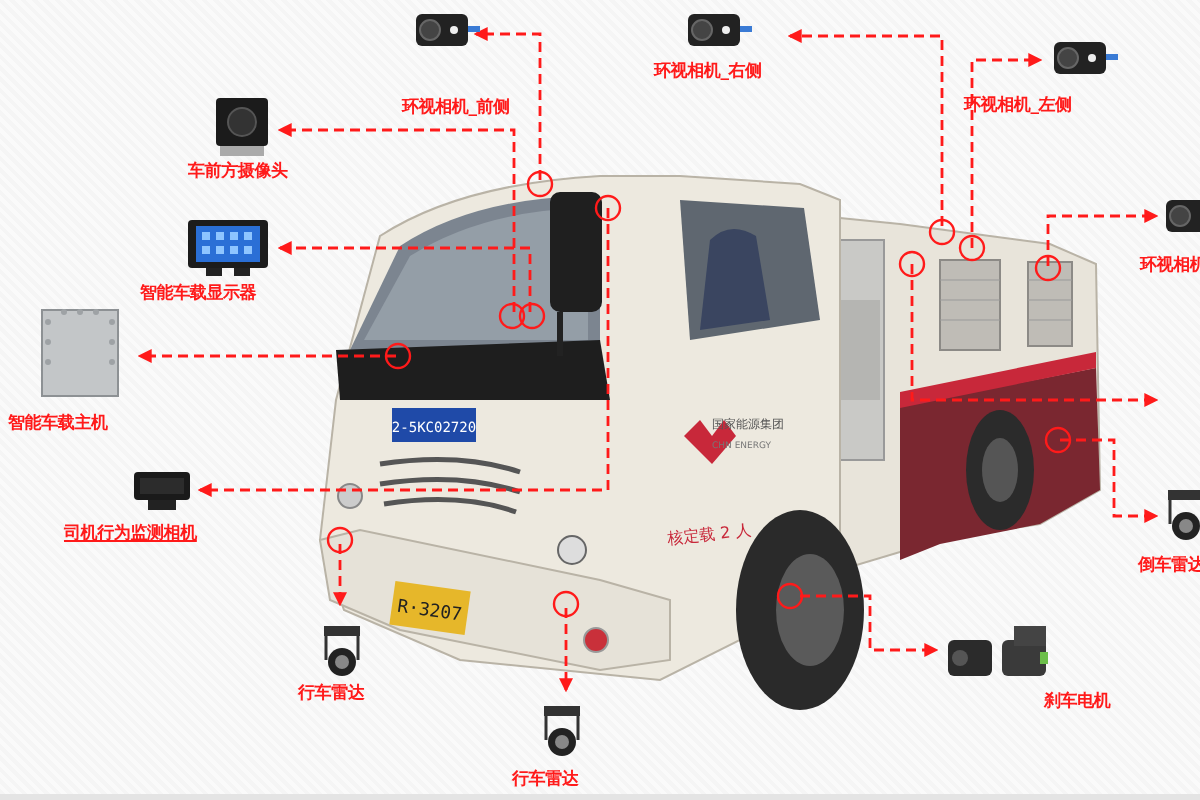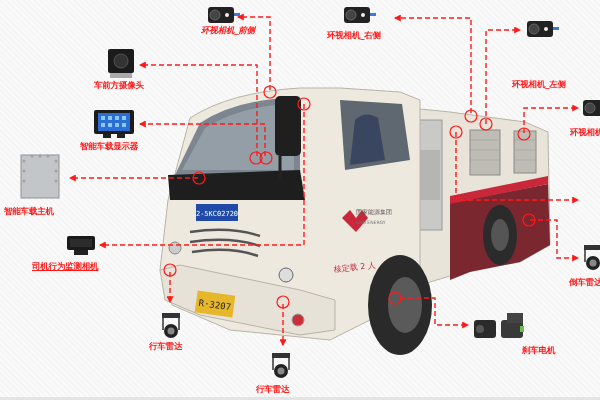--- a/index.html
+++ b/index.html
@@ -133,21 +133,21 @@
 </svg>
 
 <div class="device" style="left:207px;top:5px;width:34px;height:22px;">
   <svg width="34" height="22" viewBox="0 0 34 22">
       <rect x="1" y="2" width="26" height="16" rx="3" fill="#222"></rect>
       <circle cx="8" cy="10" r="5" fill="#444" stroke="#666"></circle>
       <circle cx="20" cy="10" r="2" fill="#eee"></circle>
       <rect x="27" y="8" width="6" height="3" fill="#3a7bd5"></rect>
     </svg>
 </div>
-<div class="label" style="left:201px;top:25px;font-style:italic;">环视相机_前侧</div>
+<div class="label" style="left:201px;top:48px;">环视相机_前侧</div>
 
 <div class="device" style="left:106px;top:48px;width:30px;height:32px;">
   <svg width="30" height="32" viewBox="0 0 30 32">
       <rect x="2" y="1" width="26" height="24" rx="2" fill="#1b1b1b"></rect>
       <circle cx="15" cy="13" r="7" fill="#333" stroke="#555"></circle>
       <rect x="4" y="25" width="22" height="5" fill="#aaa"></rect>
     </svg>
 </div>
 <div class="label" style="left:94px;top:80px;">车前方摄像头</div>
 
@@ -162,21 +162,21 @@
         <rect x="29" y="7" width="4" height="4"></rect>
         <rect x="8" y="14" width="4" height="4"></rect>
         <rect x="15" y="14" width="4" height="4"></rect>
         <rect x="22" y="14" width="4" height="4"></rect>
         <rect x="29" y="14" width="4" height="4"></rect>
       </g>
       <rect x="10" y="25" width="8" height="4" fill="#222"></rect>
       <rect x="24" y="25" width="8" height="4" fill="#222"></rect>
     </svg>
 </div>
-<div class="label" style="left:70px;top:141px;margin-left:10px;">智能车载显示器</div>
+<div class="label" style="left:70px;top:141px;">智能车载显示器</div>
 
 <div class="device" style="left:18px;top:153px;width:44px;height:47px;">
   <svg width="44" height="47" viewBox="0 0 44 47">
       <rect x="3" y="2" width="38" height="43" fill="#c3c6c8" stroke="#8d9194"></rect>
       <g fill="#9ea2a5">
         <circle cx="6" cy="8" r="1.5"></circle>
         <circle cx="6" cy="18" r="1.5"></circle>
         <circle cx="6" cy="28" r="1.5"></circle>
         <circle cx="38" cy="8" r="1.5"></circle>
         <circle cx="38" cy="18" r="1.5"></circle>
@@ -209,21 +209,21 @@
 <div class="label" style="left:327px;top:30px;">环视相机_右侧</div>
 
 <div class="device" style="left:526px;top:19px;width:34px;height:22px;">
   <svg width="34" height="22" viewBox="0 0 34 22">
       <rect x="1" y="2" width="26" height="16" rx="3" fill="#222"></rect>
       <circle cx="8" cy="10" r="5" fill="#444" stroke="#666"></circle>
       <circle cx="20" cy="10" r="2" fill="#eee"></circle>
       <rect x="27" y="8" width="6" height="3" fill="#3a7bd5"></rect>
     </svg>
 </div>
-<div class="label" style="left:512px;top:47px;margin-top:32px;">环视相机_左侧</div>
+<div class="label" style="left:482px;top:47px;">环视相机_左侧</div>
 
 <div class="device" style="left:582px;top:98px;width:30px;height:22px;">
   <svg width="30" height="22" viewBox="0 0 30 22">
       <rect x="1" y="2" width="26" height="16" rx="3" fill="#222"></rect>
       <circle cx="8" cy="10" r="5" fill="#444" stroke="#666"></circle>
     </svg>
 </div>
 <div class="label" style="left:570px;top:127px;">环视相机</div>
 
 <div class="device" style="left:582px;top:244px;width:22px;height:28px;">

